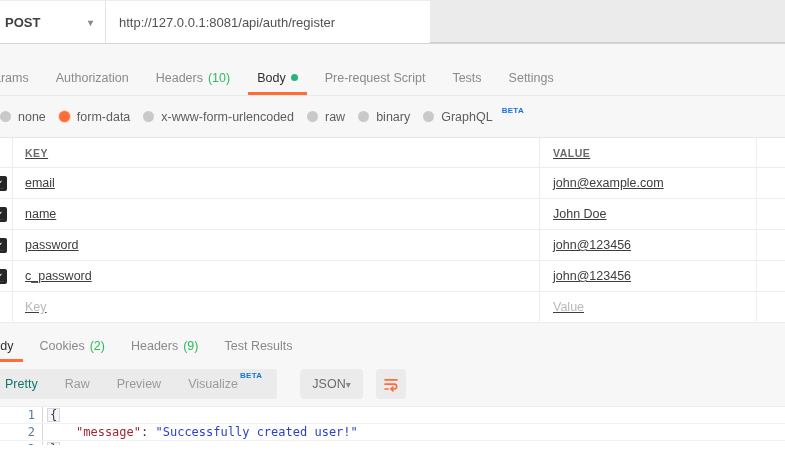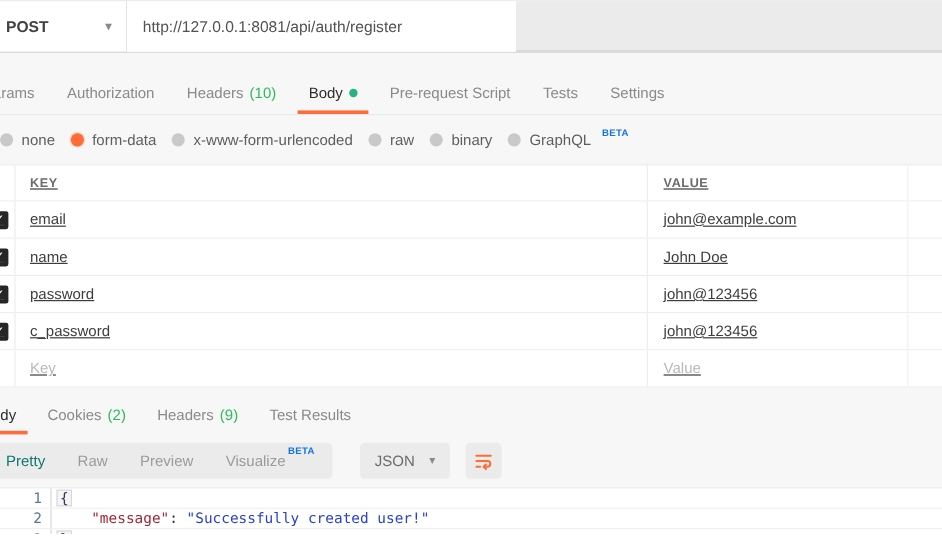--- a/index.html
+++ b/index.html
@@ -45,21 +45,21 @@
   
   .resp-tabs { height:32px; margin-top:7px; display:flex; align-items:stretch; gap:26px; font-size:12.5px; color:#8a8a8a; }
   .resp-tabs .tab:first-child { margin-left:-15px; }
   
   .resp-toolbar { height:44px; display:flex; align-items:center; }
   .seg-group { margin-left:-10px; background:#ebebeb; border-radius:4px; height:30px; display:flex; align-items:center;
     padding:0 15px; gap:27px; font-size:12.5px; color:#9b9b9b; }
   .seg { cursor:pointer; display:flex; align-items:flex-start; }
   .seg.active { color:#0f766e; }
   .json-dd { margin-left:23px; background:#ebebeb; border-radius:4px; height:30px; display:flex; align-items:center;
-    gap:12px; padding:0 12px; font-size:12.5px; color:#6b6b6b; cursor:pointer; }
+    padding:0 12px; font-size:12.5px; color:#6b6b6b; cursor:pointer; }
   .wrap-btn { margin-left:13px; background:#ebebeb; border-radius:4px; height:30px; width:30px; display:flex;
     align-items:center; justify-content:center; cursor:pointer; }
   
   .code-area { background:#fff; border-top:1px solid #ededed; font-family:"DejaVu Sans Mono", monospace; font-size:12px; color:#333; }
   .code-line { height:17px; display:flex; align-items:center; border-bottom:1px solid #f1f1f1; }
   .gutter { width:43px; border-right:1px solid #d8d8d8; height:100%; display:flex; align-items:center;
     justify-content:flex-end; padding-right:7px; color:#567a99; }
   .code-text { display:flex; align-items:center; padding-left:4px; white-space:pre; }
   .brace { border:1px solid #d9d9d9; background:#f5f5f5; padding:0 2px; color:#30355c; line-height:12px; }
   .indent { display:inline-block; width:29px; }

